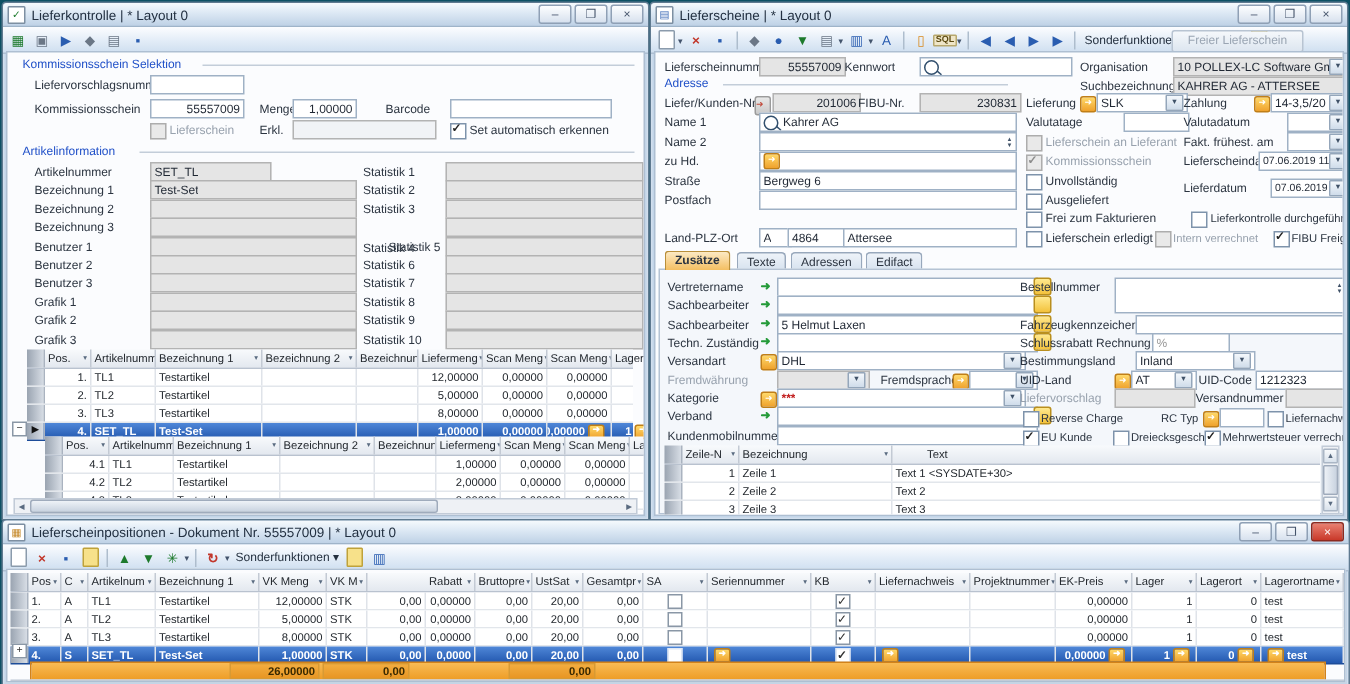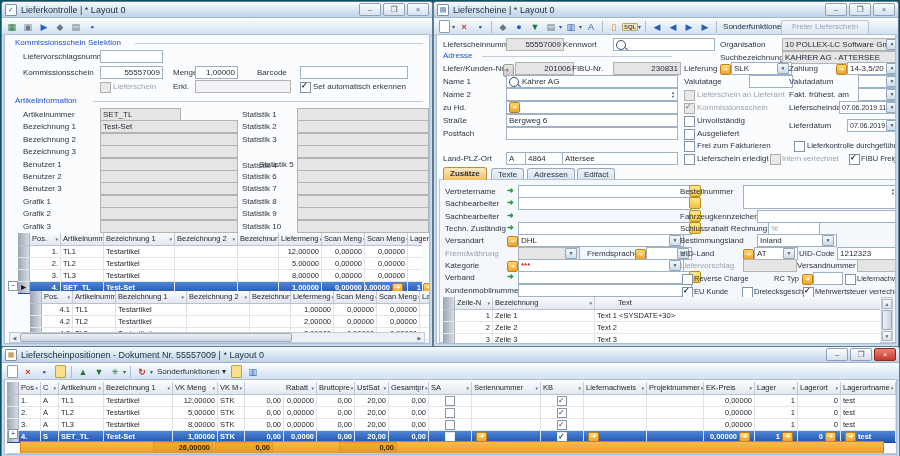--- a/index.html
+++ b/index.html
@@ -516,20 +516,23 @@
       <div class="inp" style="left:81px;top:150px;width:168px"></div>
       <span class="yic" style="left:252px;top:150px"></span>
 
       <span class="lbl" style="left:8px;top:164px">Sachbearbeiter</span>
       <span class="ga" style="position:absolute;left:70px;top:163px">➜</span>
       <div class="inp" style="left:81px;top:162px;width:168px"></div>
       <span class="yic" style="left:252px;top:162px"></span>
 
       <span class="lbl" style="left:8px;top:177px">Sachbearbeiter</span>
       <span class="ga" style="position:absolute;left:70px;top:176px">➜</span>
+      <div class="inp" style="left:81px;top:175px;width:168px">
+          <span class="val">5 Helmut Laxen</span>
+        </div>
       <span class="yic" style="left:252px;top:175px"></span>
 
       <span class="lbl" style="left:8px;top:189px">Techn. Zuständig</span>
       <span class="ga" style="position:absolute;left:70px;top:188px">➜</span>
       <div class="inp" style="left:81px;top:187px;width:168px"></div>
       <span class="yic" style="left:252px;top:187px"></span>
 
       <span class="lbl" style="left:8px;top:201px">Versandart</span>
       <span class="oa" style="position:absolute;left:70px;top:201px">➜</span>
       <div class="inp" style="left:81px;top:199px;width:160px">

